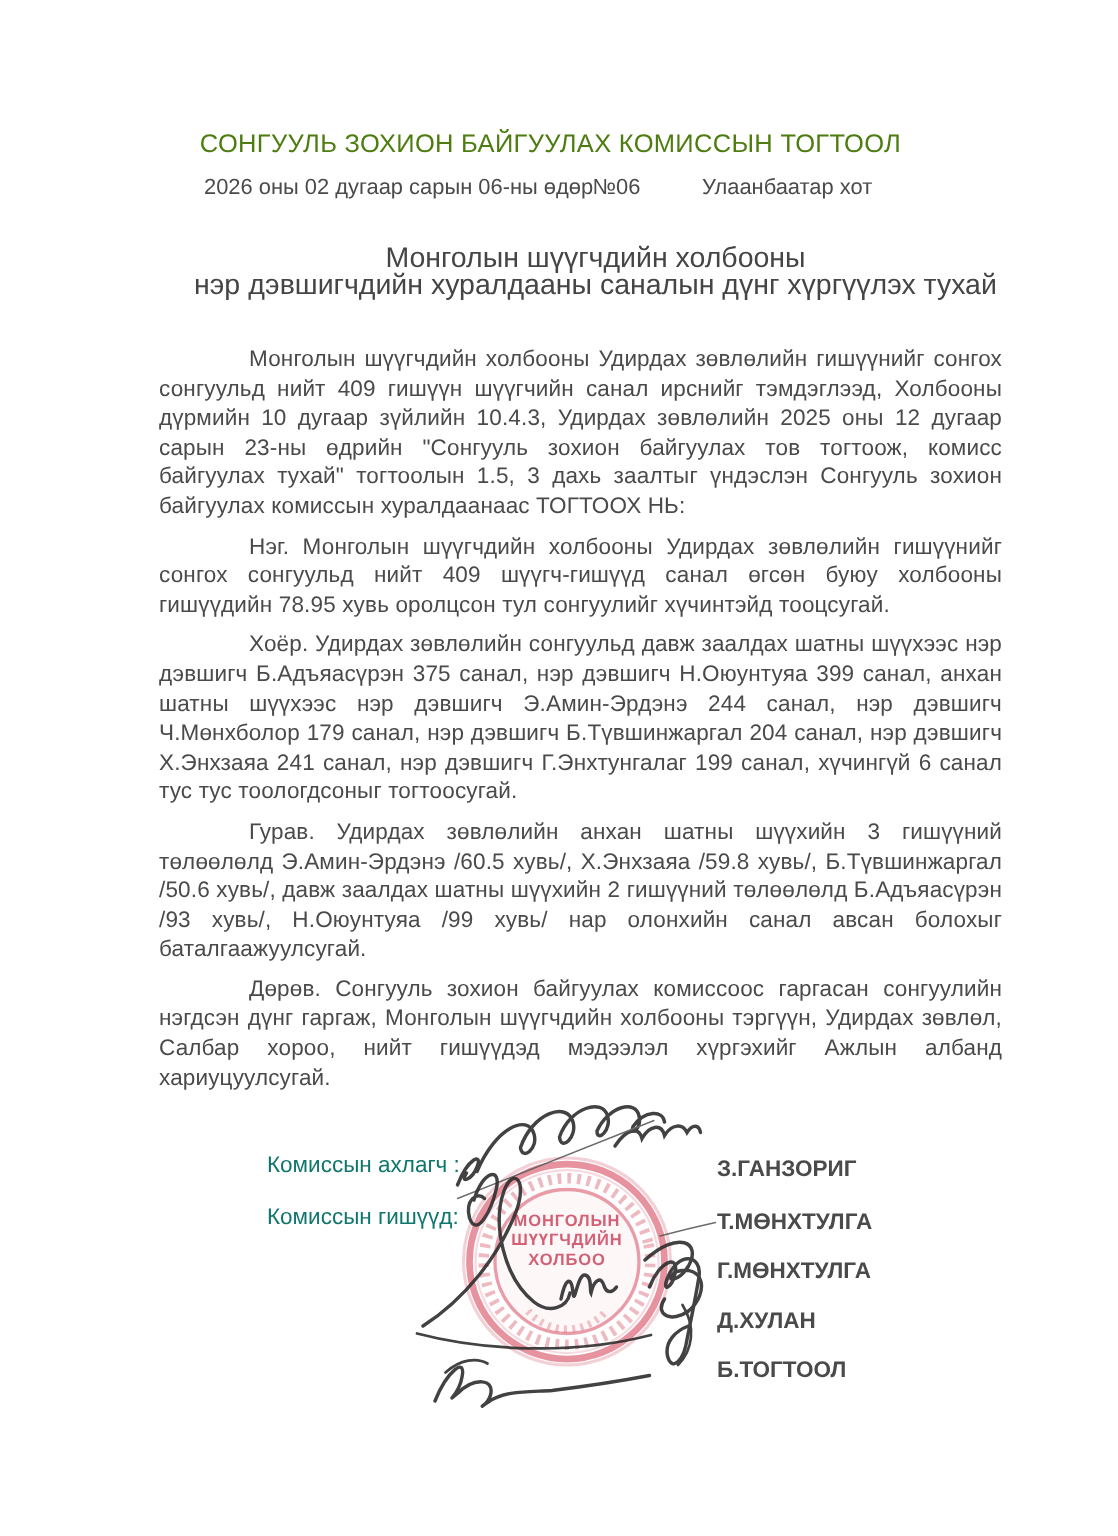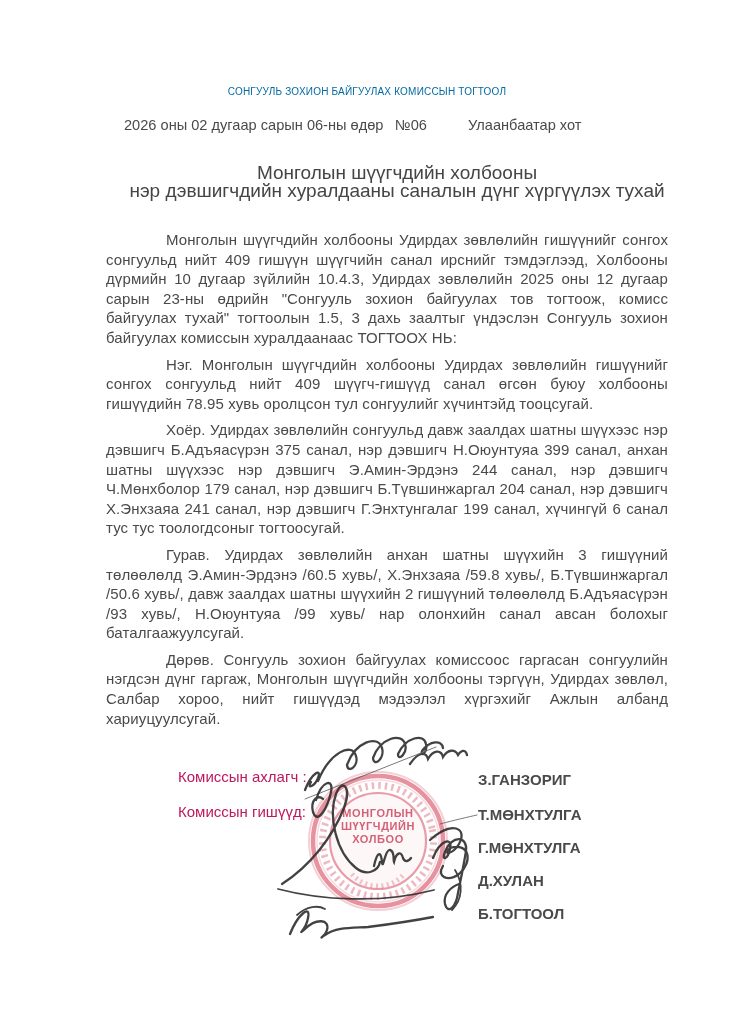--- a/index.html
+++ b/index.html
@@ -7,40 +7,40 @@
     position:relative;
     width:745px;height:1024px;
     margin:0 auto;
     background:#ffffff;
     font-family:"Liberation Sans","DejaVu Sans",sans-serif;
     color:#474747;
     overflow:hidden;
   }
   .doc-title{
     position:absolute;top:86px;left:106px;width:562px;
-    text-align:center;font-size:10px;letter-spacing:.2px;color:#0369a1;
+    text-align:center;font-size:17px;letter-spacing:.2px;color:#4d7c0f;
     transform:translateX(-20px);
     white-space:nowrap;
   }
   .meta{position:absolute;top:117px;left:0;width:745px;height:20px;font-size:14.6px;color:#4a4a4a;}
-  .meta-date{position:absolute;left:124px;top:0;}
+  .meta-date{position:absolute;left:136px;top:0;}
   .meta-number{position:absolute;left:395px;top:0;}
   .meta-city{position:absolute;left:468px;top:0;}
   .subject{
     position:absolute;top:164px;left:106px;width:562px;
     text-align:center;font-size:19px;line-height:18px;color:#454545;
     transform:translateX(10px);
   }
   .body-text{
     position:absolute;top:230px;left:106px;width:562px;
     font-size:15px;line-height:19.6px;color:#4a4a4a;
     text-align:justify;letter-spacing:.1px;
   }
   .body-text p{margin:0 0 7px 0;text-indent:60px;}
-  .sig-label{position:absolute;font-size:15px;color:#be185d;white-space:nowrap;}
+  .sig-label{position:absolute;font-size:15px;color:#0f766e;white-space:nowrap;}
   .sig-name{position:absolute;left:478px;font-size:15px;color:#4a4a4a;white-space:nowrap;font-weight:bold;}
   .lbl-chair{left:178px;top:768px;}
   .lbl-members{left:178px;top:803px;}
   .n0{top:771px;} .n1{top:806px;} .n2{top:839px;} .n3{top:872px;} .n4{top:905px;}
   .overlay{position:absolute;left:0;top:0;width:745px;height:1024px;pointer-events:none;}
   .stamp-text{
     font-family:"Liberation Sans","DejaVu Sans",sans-serif;
     font-size:11px;font-weight:bold;letter-spacing:.6px;
     fill:rgba(201,62,88,0.82);
     text-anchor:middle;

